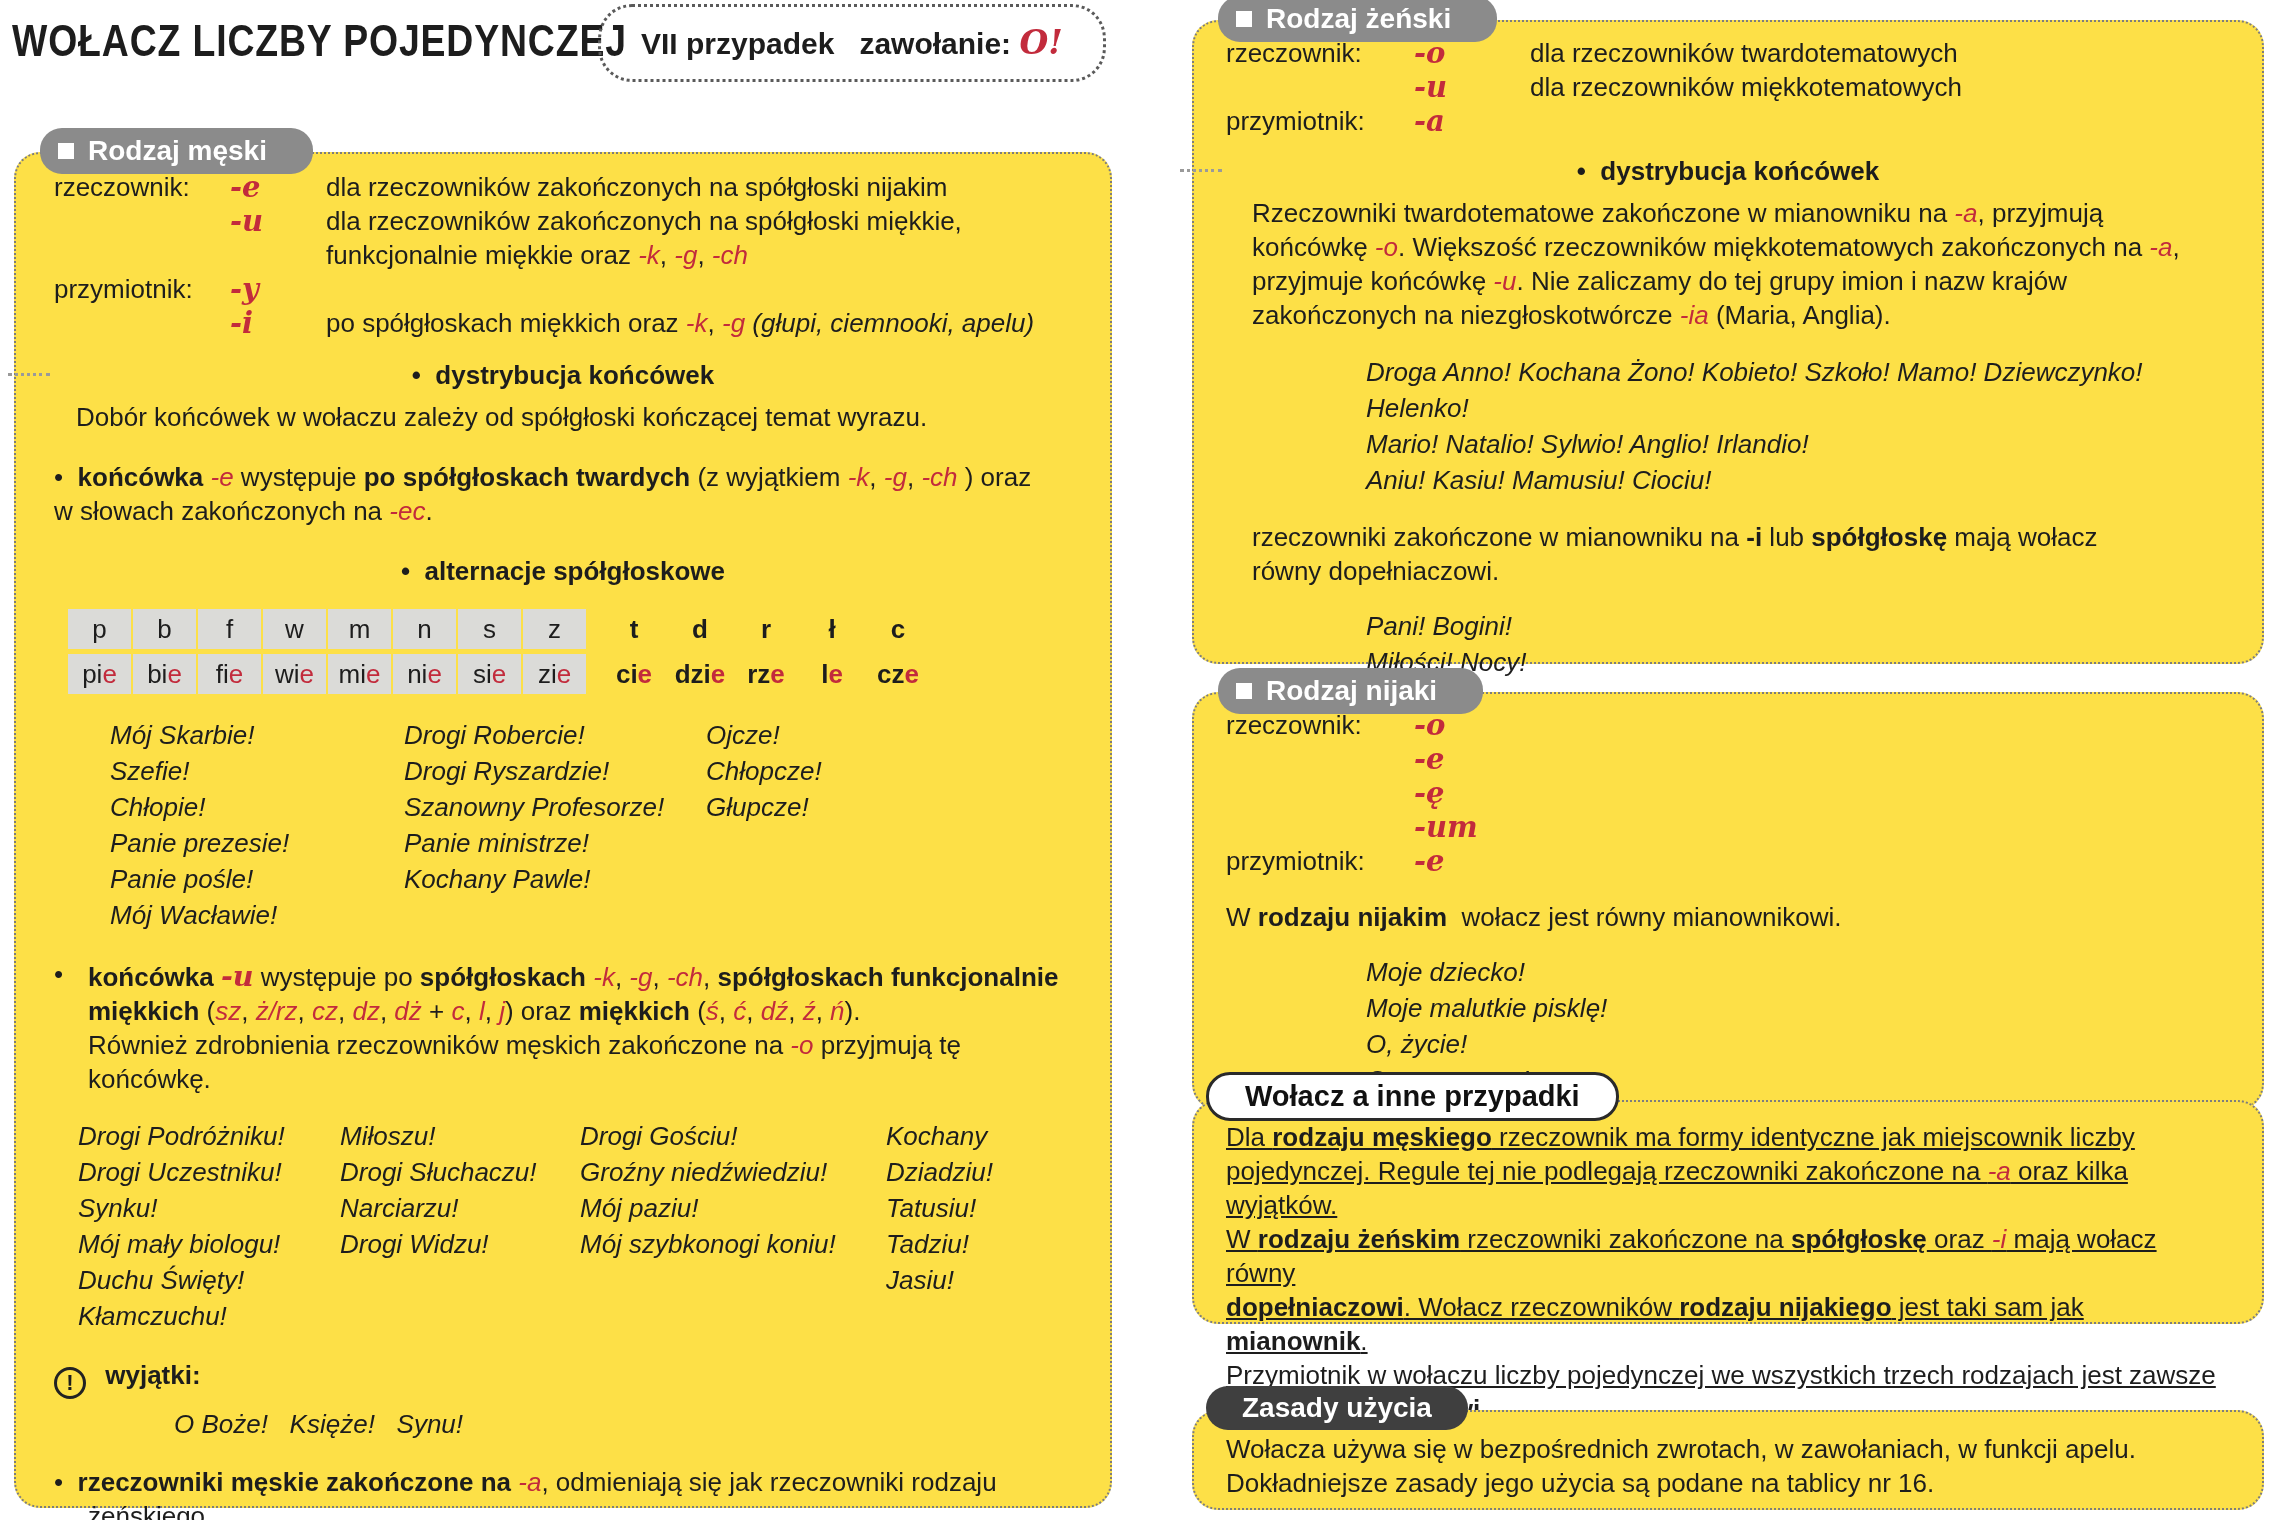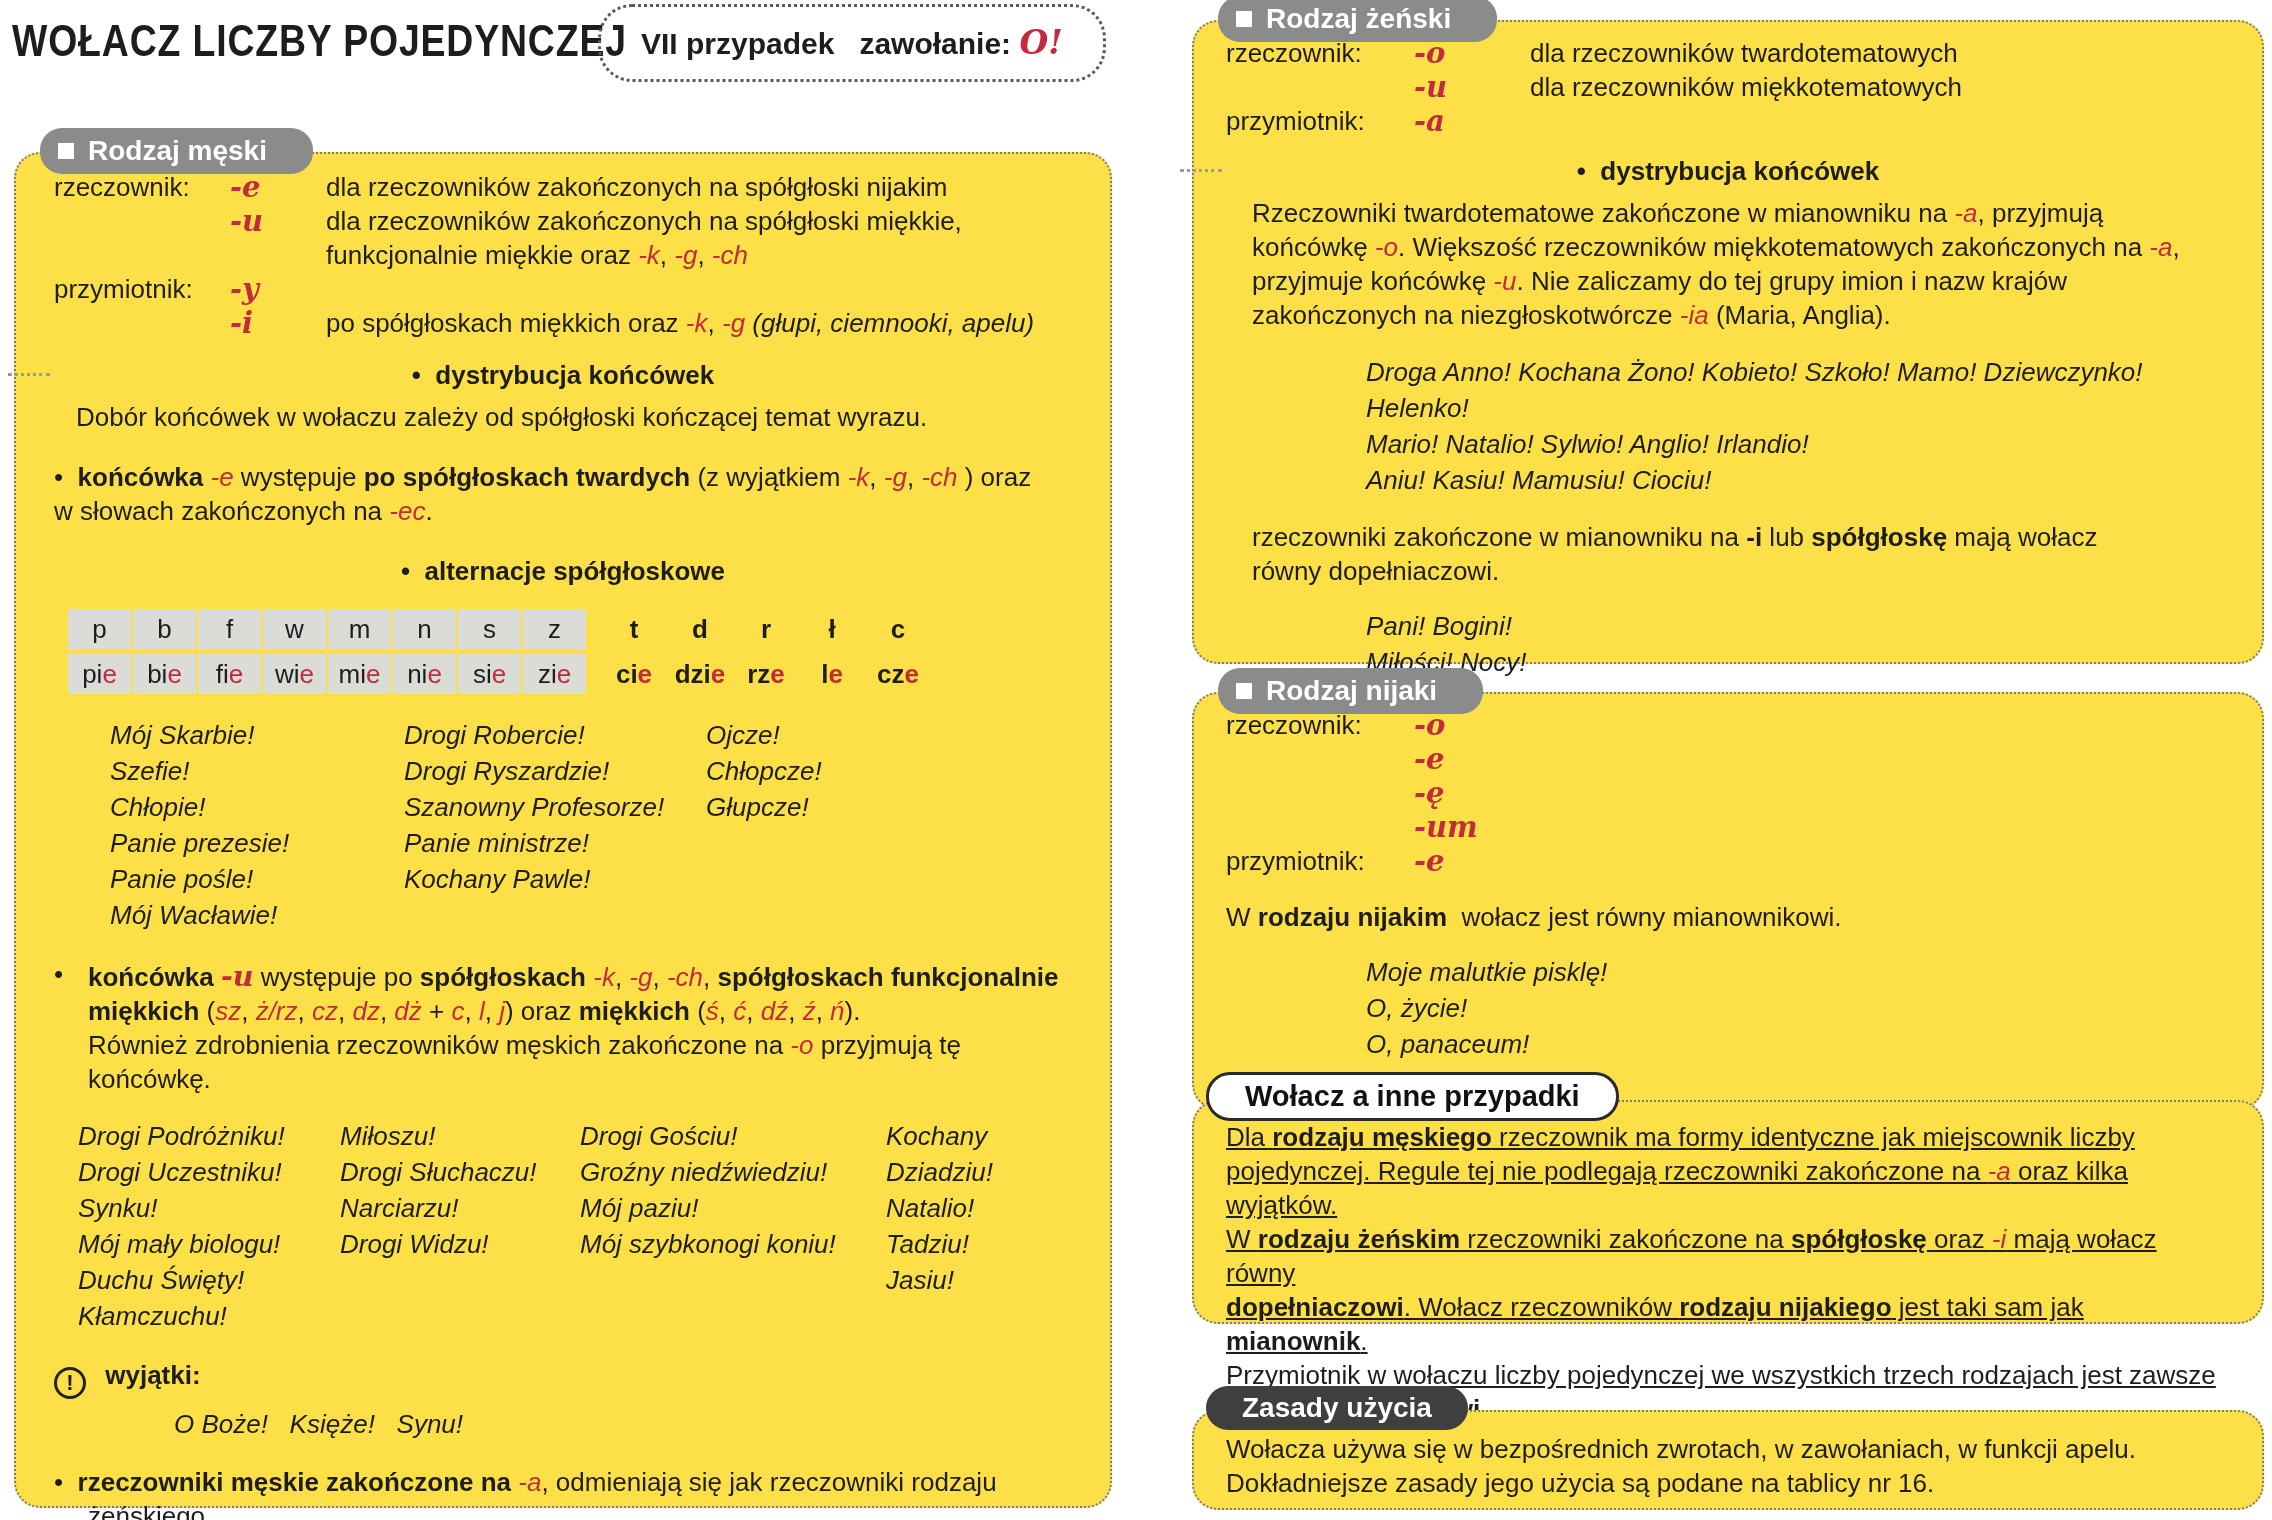--- a/index.html
+++ b/index.html
@@ -258,21 +258,21 @@
         <div class="li">Drogi Widzu!</div>
       </div>
     <div class="d3">
         <div class="li">Drogi Gościu!</div>
         <div class="li">Groźny niedźwiedziu!</div>
         <div class="li">Mój paziu!</div>
         <div class="li">Mój szybkonogi koniu!</div>
       </div>
     <div>
         <div class="li">Kochany Dziadziu!</div>
-        <div class="li">Natalio!</div>
+        <div class="li">Tatusiu!</div>
         <div class="li">Tadziu!</div>
         <div class="li">Jasiu!</div>
       </div>
   </div>
 
   <div class="mt24 line">
     <span class="wyj-icon">!</span>
     <span class="f-b">wyjątki:</span>
   </div>
   <div class="ex mt8 ml120 line">O Boże!&nbsp;&nbsp;&nbsp;Księże!&nbsp;&nbsp;&nbsp;Synu!</div>
@@ -351,20 +351,21 @@
     </div>
     <div class="erow">
       <span class="lab2">przymiotnik:</span>
       <span class="end2">-e</span>
     </div>
   </div>
 
   <div class="rich mt22"><span>W </span><span class="f-b">rodzaju nijakim</span><span>&nbsp; wołacz jest równy mianownikowi.</span></div>
 
   <div class="ex mt20 ml140">
+      <div class="li">Moje dziecko!</div>
       <div class="li">Moje malutkie pisklę!</div>
       <div class="li">O, życie!</div>
       <div class="li">O, panaceum!</div>
     </div>
 </div>
 
 <div id="rbox3" class="box">
   <div class="pill-plain">
     <span>Wołacz a inne przypadki</span>
   </div>

